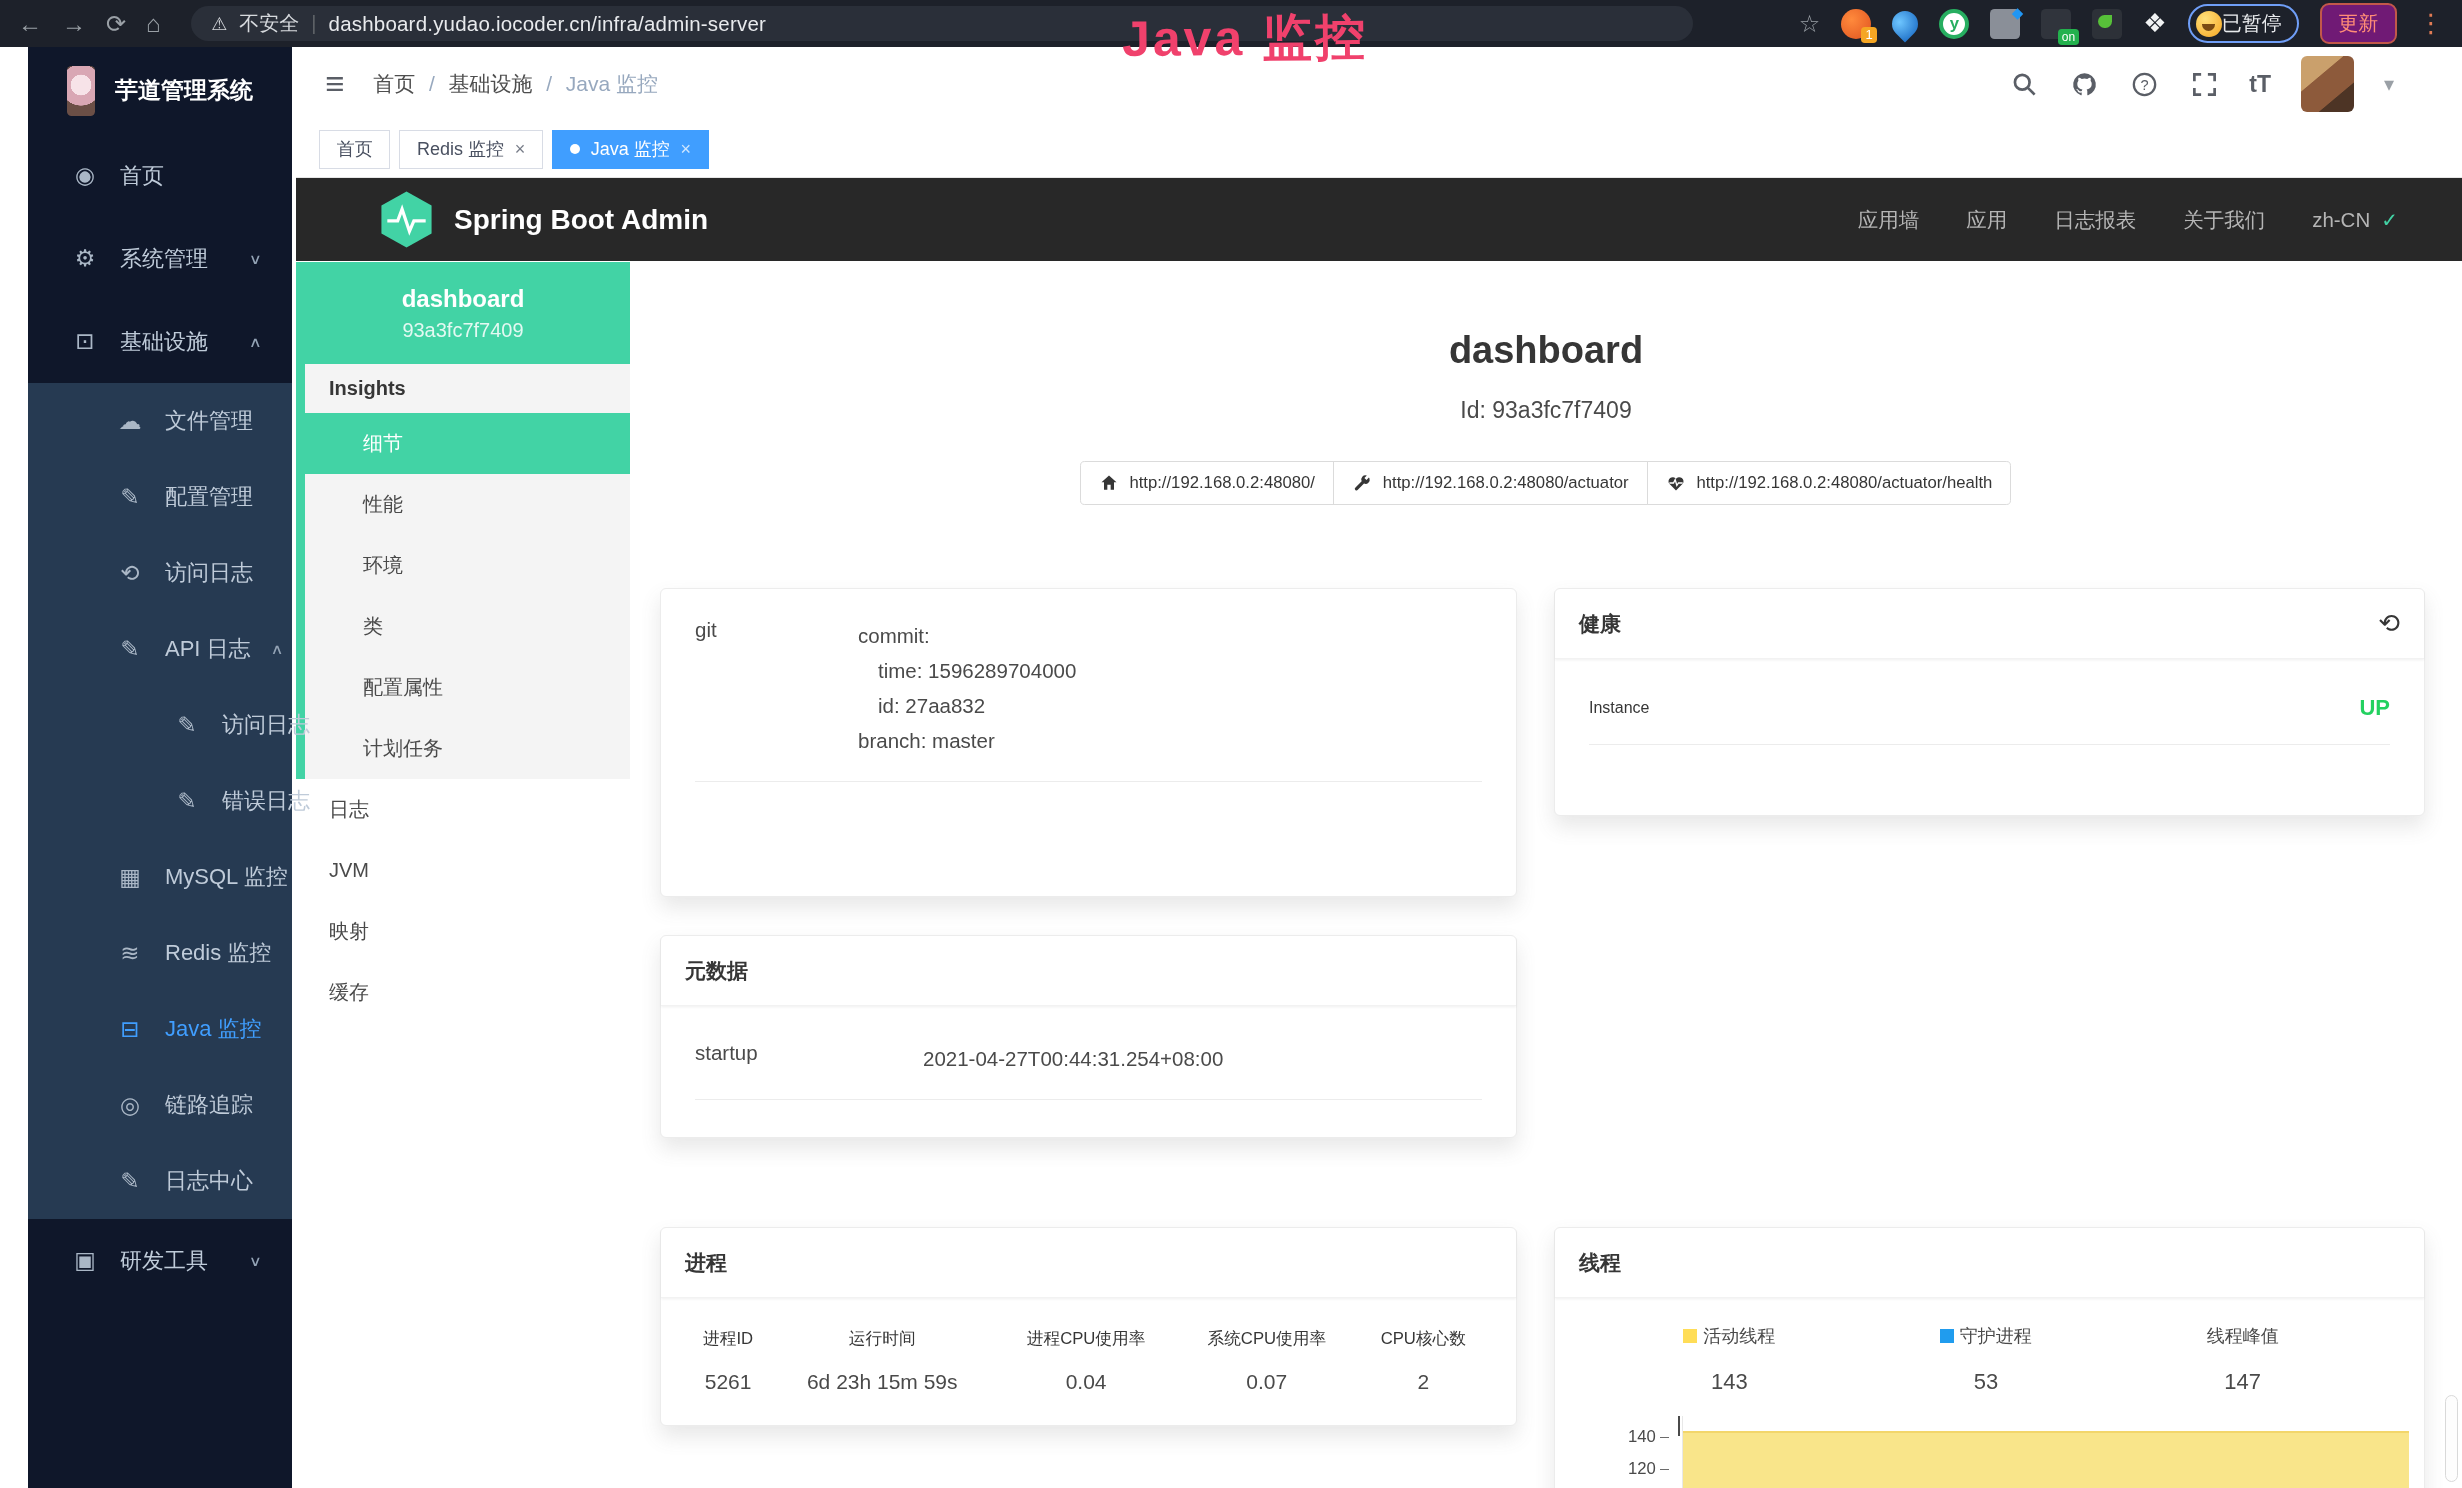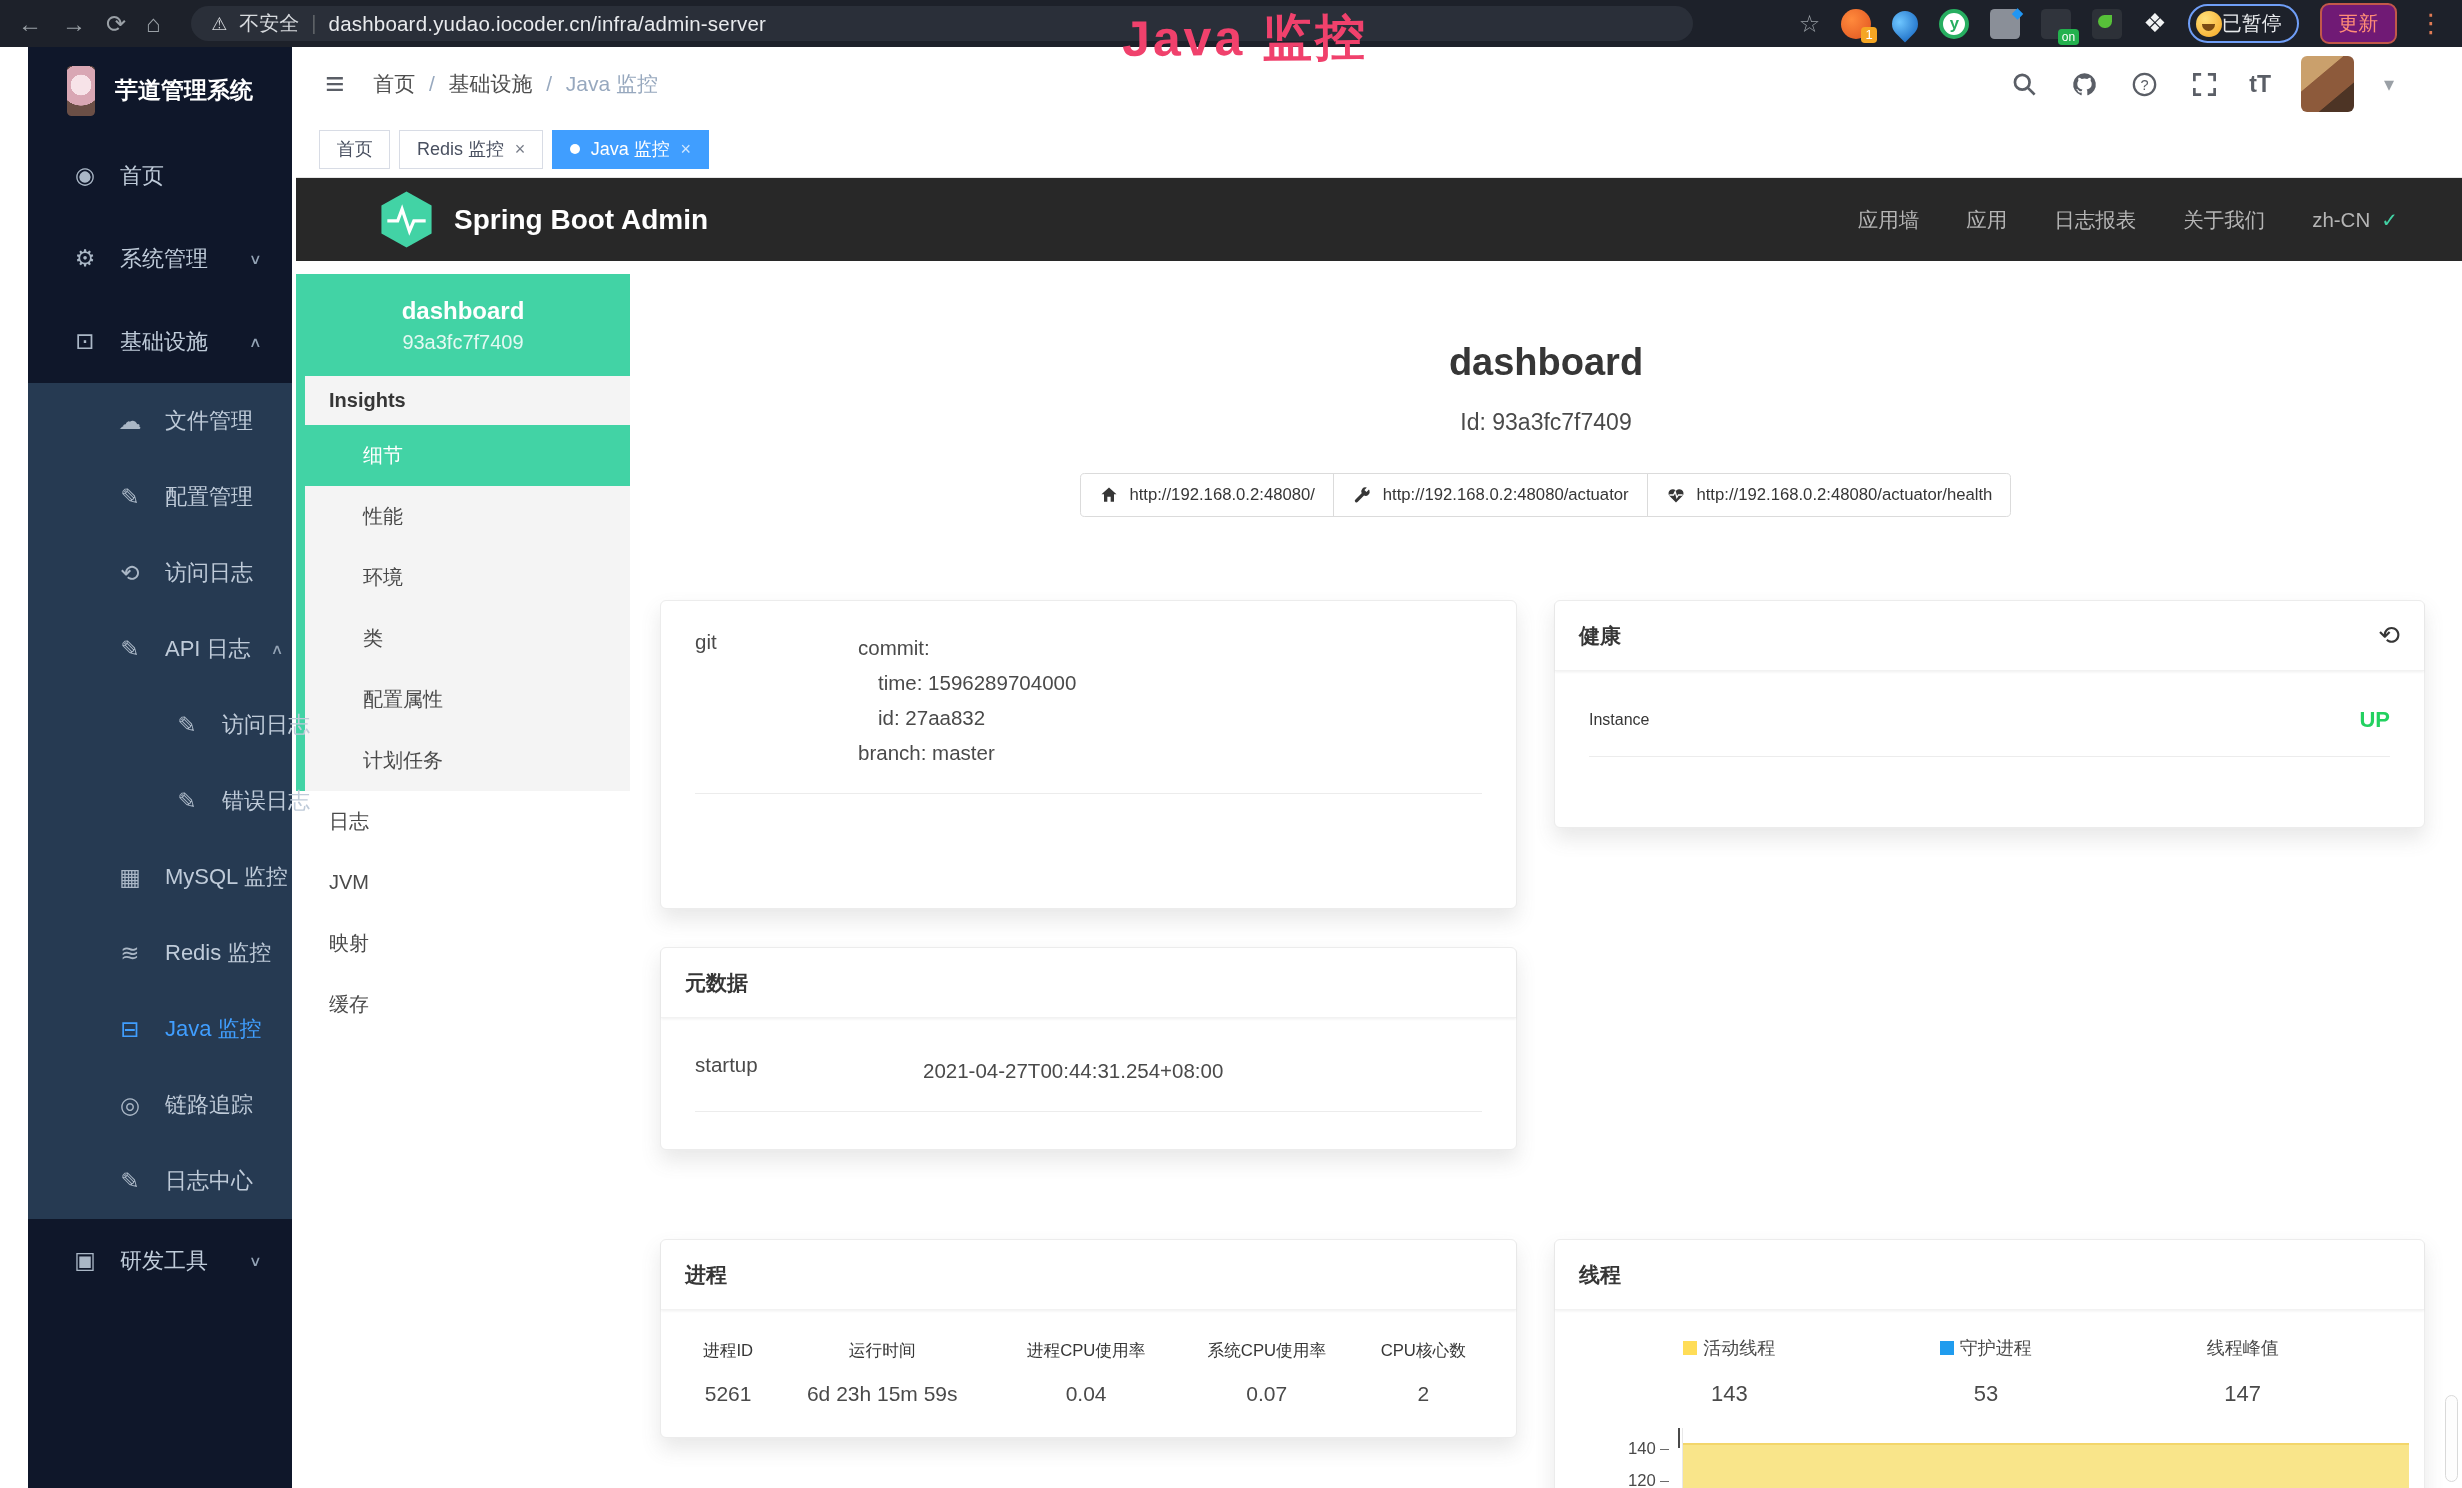--- a/index.html
+++ b/index.html
@@ -95,21 +95,21 @@
     display:flex; align-items:center; padding:0 64px 0 83px; z-index:9; }
   #sba-brand { display:flex; align-items:center; gap:20px; }
   #sba-brand svg { width:55px; height:59px; }
   #sba-brand-name { color:#fff; font-size:28px; font-weight:bold; }
   #sba-nav { margin-left:auto; display:flex; align-items:center; gap:47px; }
   .sba-nav-item { color:#b5b5b5; font-size:20.5px; }
   #sba-locale { color:#b5b5b5; font-size:20.5px; display:flex; gap:11px; align-items:center; }
   #sba-locale .chev { color:#42d3a5; font-weight:bold; font-size:20px; }
 
   
-  #sba-body { position:absolute; left:296px; top:262px; right:0; bottom:0; background:#4d7c0f;margin-top:12px; }
+  #sba-body { position:absolute; left:296px; top:262px; right:0; bottom:0; background:#4d7c0f; }
   #sba-sidebar { position:absolute; left:0; top:0; width:334px; bottom:0; background:#fff; }
   #inst-head { height:102px; background:#42d3a5; color:#fff; text-align:center;
     display:flex; flex-direction:column; justify-content:center; gap:6px; }
   #inst-name { font-size:24px; font-weight:bold; }
   #inst-id { font-size:20px; color:rgba(255,255,255,.85); }
   #insights-block { background:#f4f4f4; border-left:9px solid #42d3a5; }
   #insights-label { height:49px; display:flex; align-items:center; padding-left:24px;
     font-size:20px; font-weight:bold; color:#363636; }
   .m-item { height:61px; display:flex; align-items:center; padding-left:58px; font-size:20px; color:#4a4a4a; }
   .m-item.active { background:#42d3a5; color:#fff; }

